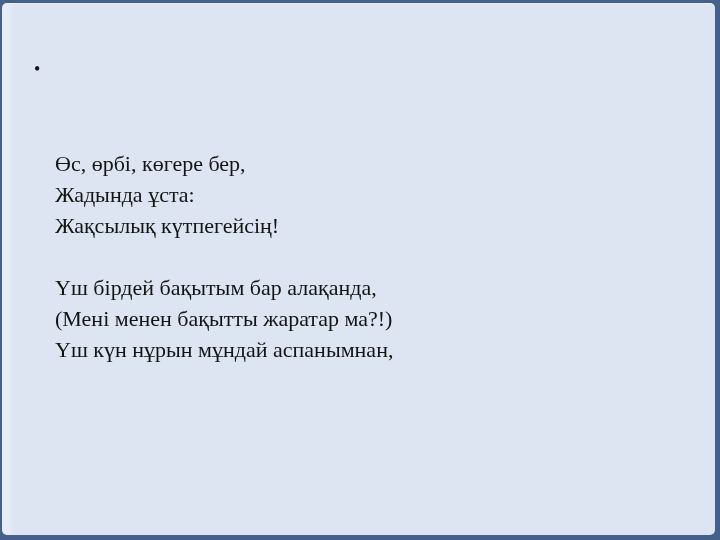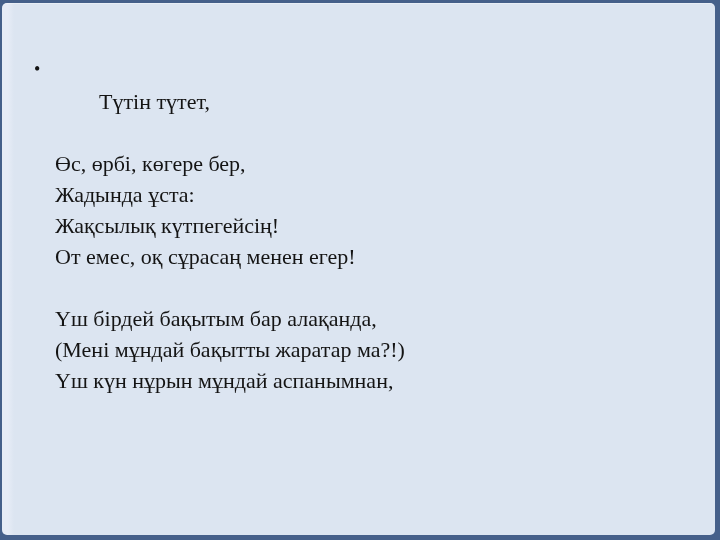--- a/index.html
+++ b/index.html
@@ -52,28 +52,27 @@
   }
 </style>
 </head>
 <body>
 
 <div class="slide">
   <div class="panel">
     <div class="poem">
 
       <div class="line">
-        <span class="bullet">•</span><span>Түтін түтет,</span>
+        <span class="bullet">•</span>
       </div>
       <div class="line">Өс, өрбі, көгере бер,</div>
       <div class="line">Жадында ұста:</div>
       <div class="line">Жақсылық күтпегейсің!</div>
-      <div class="line">От емес, оқ сұрасаң менен егер!</div>
 
       <div class="line blank"></div>
 
       <div class="line">Үш бірдей бақытым бар алақанда,</div>
-      <div class="line">(Мені мұндай бақытты жаратар ма?!)</div>
+      <div class="line">(Мені менен бақытты жаратар ма?!)</div>
       <div class="line">Үш күн нұрын мұндай аспанымнан,</div>
 
     </div>
   </div>
 </div>
 
 </body></html>

